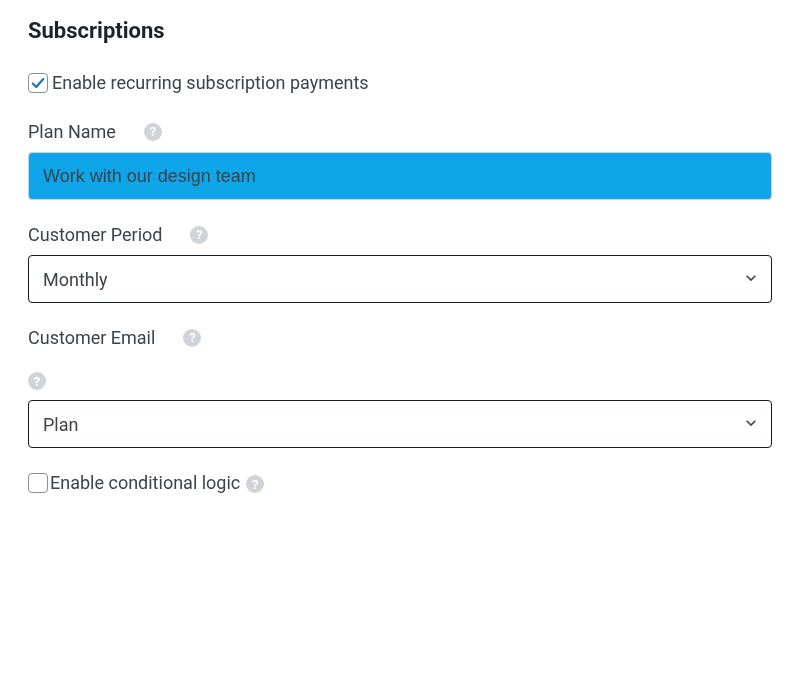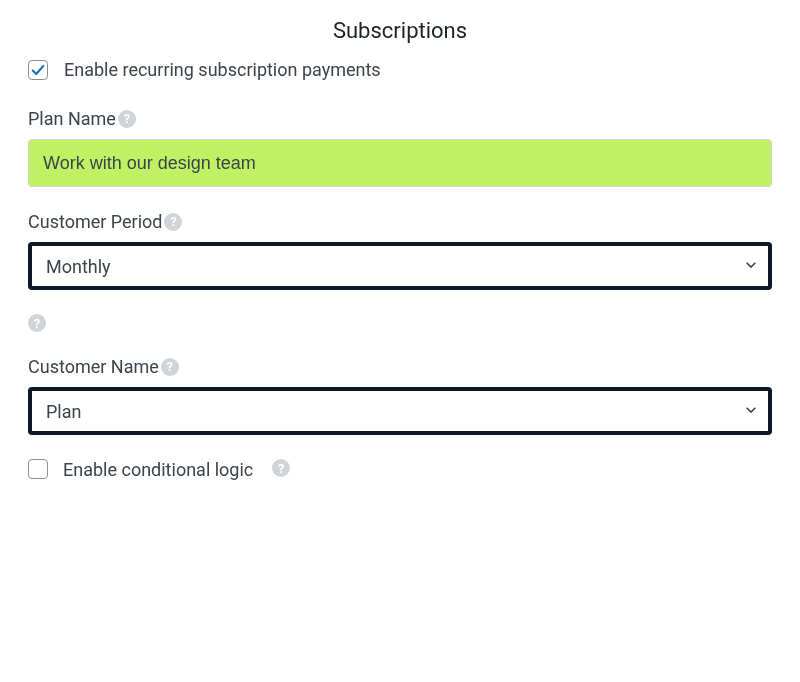--- a/index.html
+++ b/index.html
@@ -10,29 +10,28 @@
     body {
       font-family: -apple-system, BlinkMacSystemFont, "Segoe UI", Roboto, Helvetica, Arial, sans-serif;
       background: #ffffff;
       width: 800px;
       height: 682px;
       padding: 18px 28px;
       color: #3c434a;
     }
     .section-title {
       font-size: 22px;
-      font-weight: 400;
+      font-weight: 700;
       color: #1d2327;
-      margin-bottom: 16px;
-      text-align: center;
+      margin-bottom: 29px;
     }
     .checkbox-row {
       display: flex;
       align-items: center;
-      gap: 16px;
+      gap: 4px;
       margin-bottom: 28px;
     }
     .checkbox {
       width: 20px;
       height: 20px;
       border: 1px solid #8c8f94;
       border-radius: 4px;
       background: #ffffff;
       display: flex;
       align-items: center;
@@ -49,21 +48,21 @@
     .checkbox-label {
       font-size: 18px;
       color: #3c434a;
     }
     .field-group {
       margin-bottom: 24px;
     }
     .field-label-row {
       display: flex;
       align-items: center;
-      gap: 2px;
+      gap: 28px;
       margin-bottom: 10px;
     }
     .field-label {
       font-size: 18px;
       color: #3c434a;
     }
     .help-icon {
       width: 18px;
       height: 18px;
       border-radius: 50%;
@@ -78,51 +77,51 @@
       flex-shrink: 0;
     }
     .text-input {
       width: 100%;
       height: 48px;
       border: 1px solid #d0d3d7;
       border-radius: 4px;
       padding: 0 14px;
       font-size: 18px;
       color: #3c434a;
-      background: #bef264;
+      background: #0ea5e9;
       outline: none;
     }
     .select-wrap {
       position: relative;
       width: 100%;
     }
     .select-display {
       width: 100%;
       height: 48px;
-      border: 4px solid #0f172a;
+      border: 1px solid #0f172a;
       border-radius: 4px;
       padding: 0 44px 0 14px;
       font-size: 18px;
       color: #3c434a;
       background: #ffffff;
       display: flex;
       align-items: center;
       cursor: pointer;
     }
     .chevron {
       position: absolute;
       right: 14px;
       top: 50%;
       transform: translateY(-50%);
       pointer-events: none;
     }
     .conditional-row {
       display: flex;
-      align-items: flex-start;
-      gap: 15px;
+      align-items: flex-end;
+      gap: 2px;
       margin-top: 24px;
     }
   </style>
 </head>
 <body>
 
 <h2 class="section-title">Subscriptions</h2>
 
 <div class="checkbox-row">
   <div class="checkbox checked">
@@ -153,27 +152,27 @@
     <span class="chevron">
       <svg width="14" height="14" viewBox="0 0 16 16">
           <path fill="none" stroke="#3c434a" stroke-width="1.8" d="M3 6 L8 11 L13 6"></path>
         </svg>
     </span>
   </div>
 </div>
 
 <div class="field-group">
   <div class="field-label-row">
+    <span class="field-label">Customer Email</span>
     <span class="help-icon">?</span>
   </div>
 </div>
 
 <div class="field-group">
   <div class="field-label-row">
-    <span class="field-label">Customer Name</span>
     <span class="help-icon">?</span>
   </div>
   <div class="select-wrap">
     <div class="select-display">
       <span>Plan</span>
     </div>
     <span class="chevron">
       <svg width="14" height="14" viewBox="0 0 16 16">
           <path fill="none" stroke="#3c434a" stroke-width="1.8" d="M3 6 L8 11 L13 6"></path>
         </svg>

